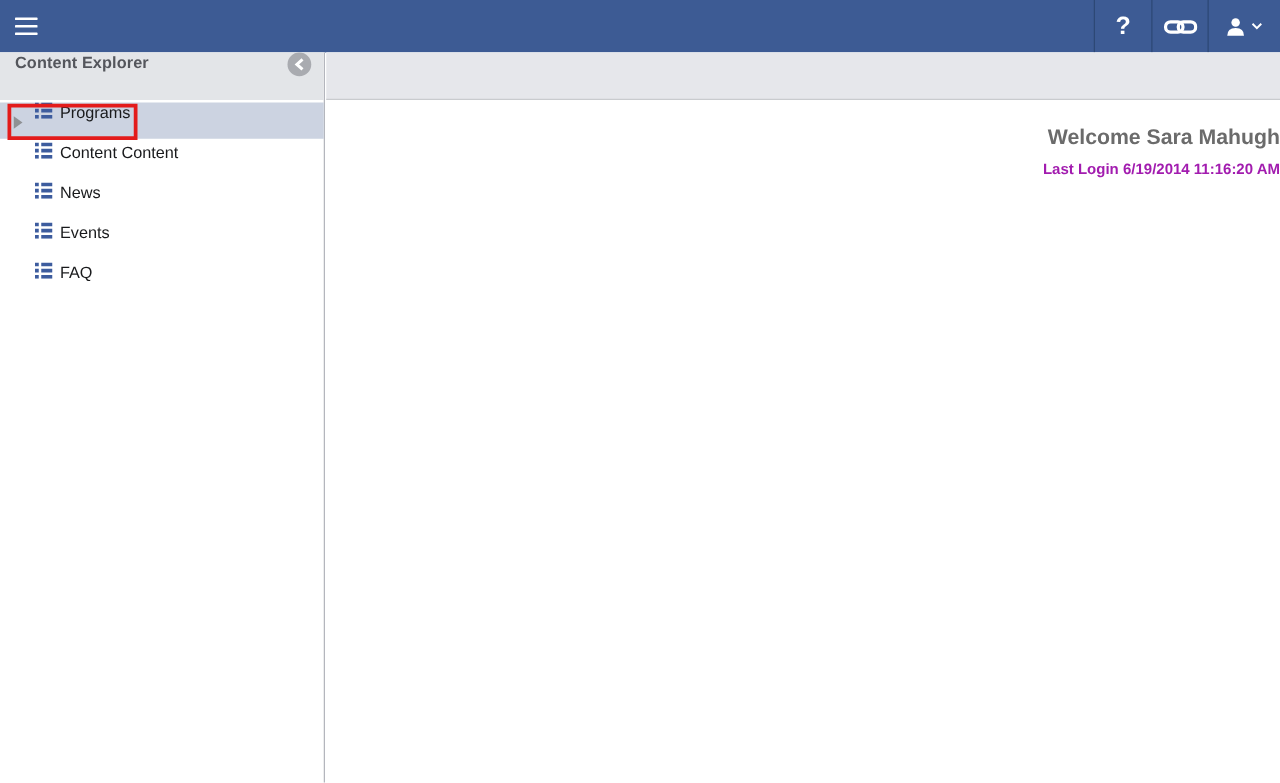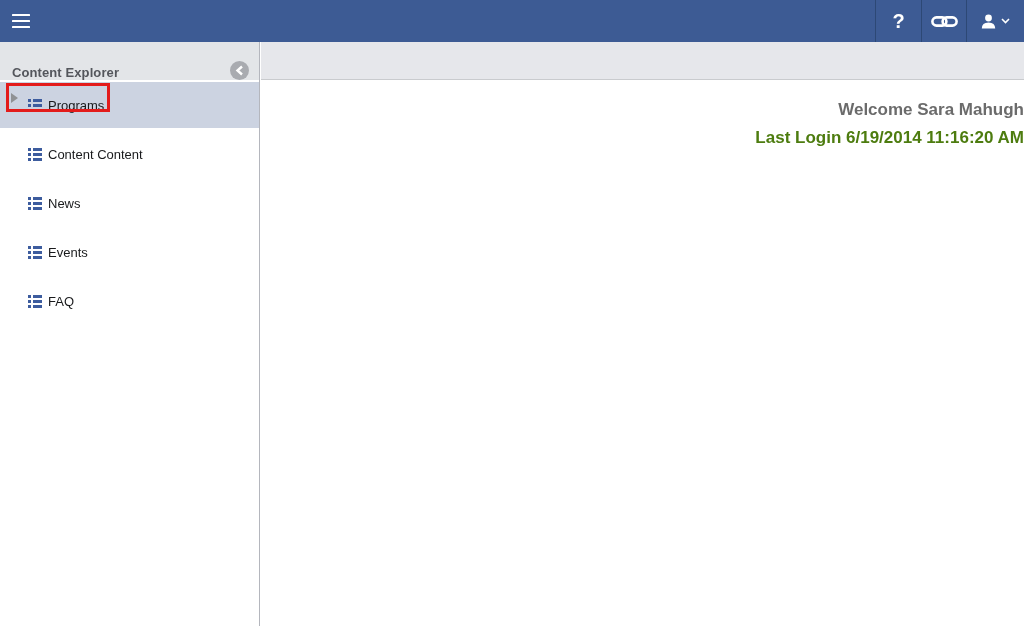--- a/index.html
+++ b/index.html
@@ -17,44 +17,44 @@
              border-right:none; border-bottom:none; cursor:pointer; display:flex;
              align-items:center; justify-content:center; }
   .tb-cell.help { width:46px; }
   .tb-cell.link { width:45px; }
   .tb-cell.user { width:58px; gap:5px; }
   .help-glyph { color:#fff; font-size:20px; font-weight:bold; line-height:1; }
 
   
   .sidebar { position:absolute; top:42px; left:0; width:260px; bottom:0; background:#fff;
              border-right:1px solid #b4b6bd; }
-  .sidebar-header { height:38px; background:#e3e5e8; display:flex; align-items:flex-end;
+  .sidebar-header { height:38px; background:#e3e5e8; display:flex; align-items:flex-start;
                     padding:0 10px 0 12px; }
   .sidebar-title { font-size:13px; font-weight:bold; color:#54565c; letter-spacing:0.1px; }
   .collapse-btn { margin-left:auto; width:19px; height:19px; border-radius:50%;
                   background:#a9abb0; border:none; cursor:pointer; display:flex;
                   align-items:center; justify-content:center; padding:0; }
   .nav { padding-top:2px; }
-  .nav-item { position:relative; height:46px; margin-bottom:3px; display:flex;
-              align-items:center; padding-left:28px; font-size:13px; color:#191a1c;
+  .nav-item { position:relative; height:29px; margin-bottom:3px; display:flex;
+              align-items:flex-start; padding-left:28px; font-size:13px; color:#191a1c;
               cursor:pointer; }
   .nav-item.selected { background:#ccd3e1; }
   .nav-item .list-icon { margin-right:6px; flex:none; }
   .caret { position:absolute; left:11px; top:11px; width:0; height:0;
            border-left:7px solid #8f9194; border-top:5px solid transparent;
            border-bottom:5px solid transparent; }
   .red-box { position:absolute; left:6px; top:1px; width:104px; height:29px;
              border:3px solid #e31b1b; pointer-events:none; }
 
   
   .main { position:absolute; top:42px; left:261px; right:0; bottom:0; background:#fff;text-align:right; }
   .main-header { height:38px; background:#e6e7eb; border-bottom:1px solid #c9cbce; }
   .content { padding:20px 0 0 23px; }
   .welcome { font-size:17px; font-weight:bold; color:#6b6b6b; }
-  .last-login { font-size:17px; font-weight:bold; color:#4d7c0f; margin-top:8px; }
+  .last-login { font-size:12px; font-weight:bold; color:#a21caf; margin-top:8px; }
 </style>
 </head>
 <body>
 
 <div class="topbar">
   <button class="hamburger">
     <span class="bar"></span>
     <span class="bar"></span>
     <span class="bar"></span>
   </button>

